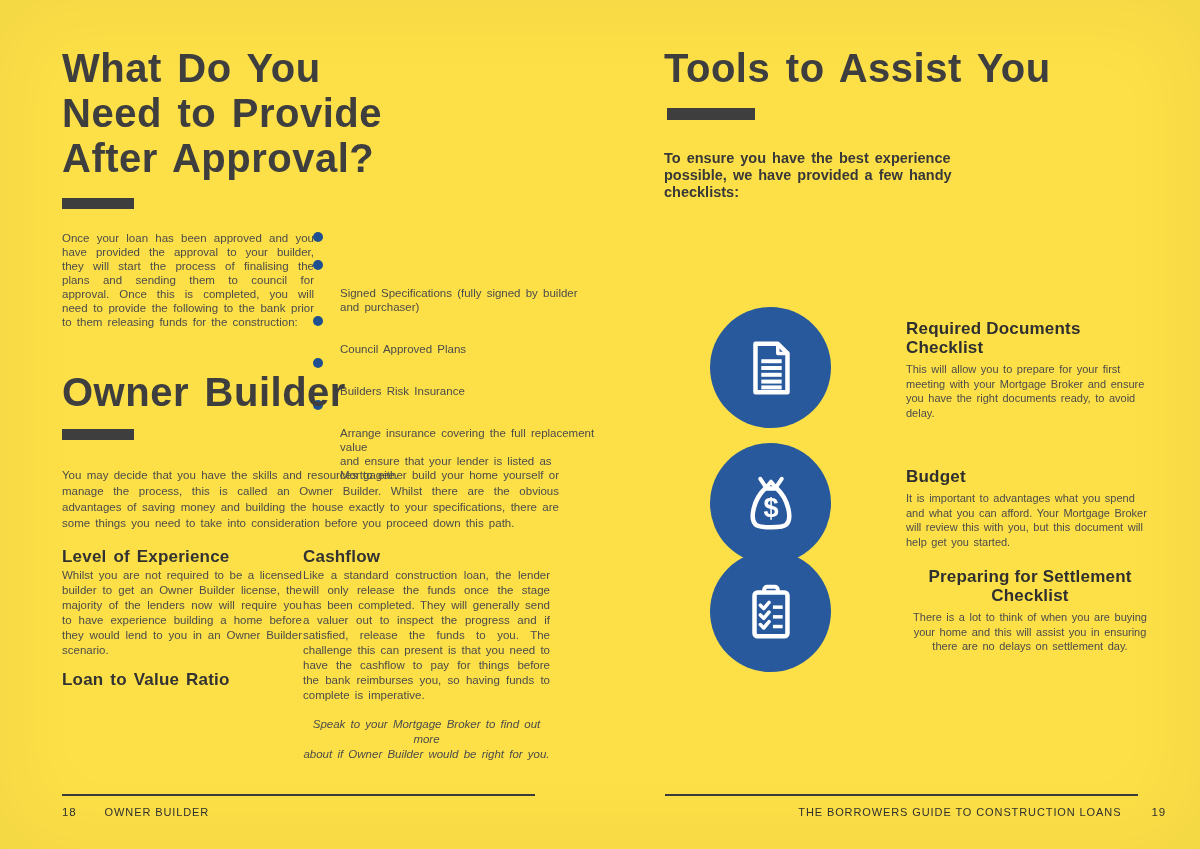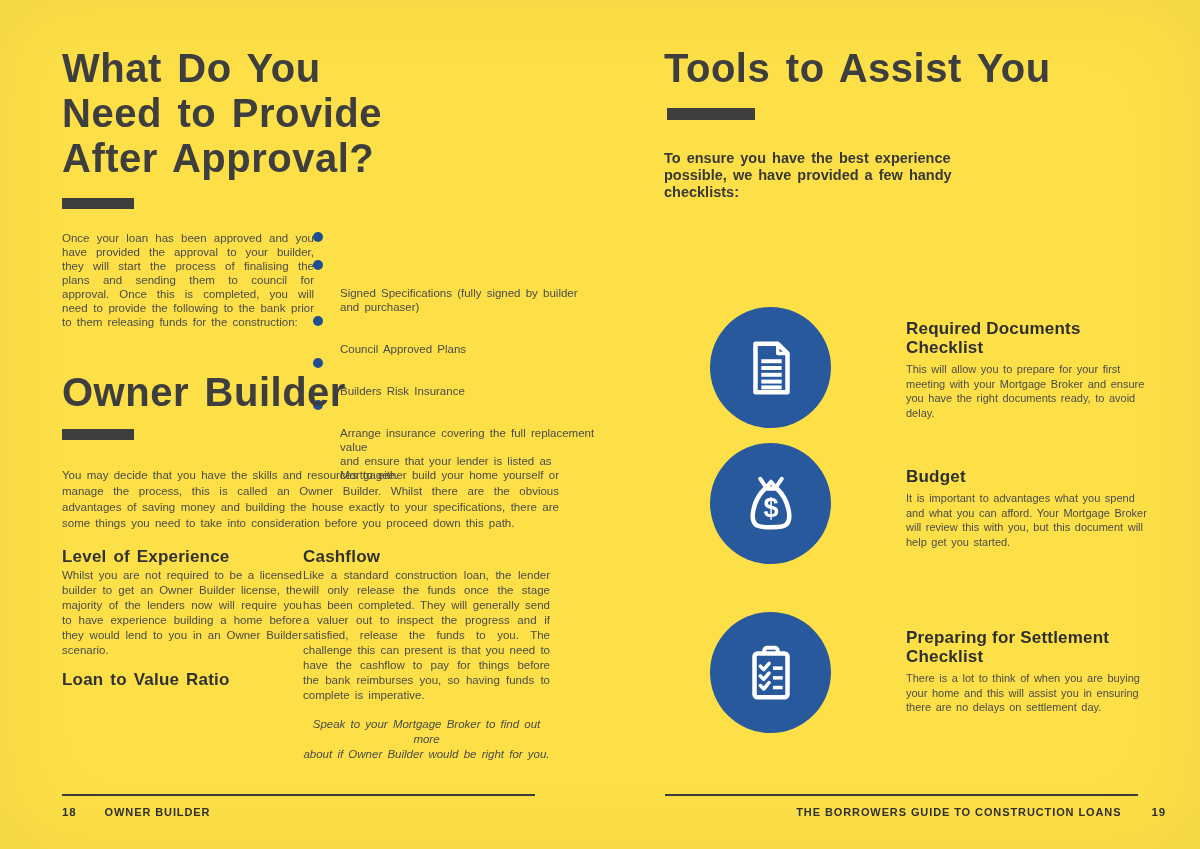--- a/index.html
+++ b/index.html
@@ -27,21 +27,21 @@
   .dot { position:absolute; left:0; top:2px; width:10px; height:10px; border-radius:50%; background:#1d4f91; }
 
   .ob-intro { left:62px; top:467px; width:497px; line-height:16px; }
   .col { line-height:15px; }
   .col h3 { font-size:17px; font-weight:bold; color:#323232; margin:0 0 4px 0; letter-spacing:0.2px; }
   .col p  { margin:0 0 14px 0; line-height:15px; }
   .note   { font-style:italic; text-align:center; line-height:15px; white-space:pre-line; margin-top:2px; }
 
   
   .rule { height:2px; background:#3a3a3a; }
-  .footer { display:flex; align-items:flex-end; font-size:11px; font-weight:bold;
+  .footer { display:flex; align-items:flex-end; font-size:11px; font-weight:normal;
             letter-spacing:0.9px; color:#2f2f2f; }
   .footer .pgnum { font-size:11.5px; }
 
   
   .rp-intro { left:664px; top:150px; width:345px; font-size:14.5px; font-weight:bold;
               line-height:17px; color:#383838; white-space:pre-line; word-spacing:2px; }
   .tool-row { left:710px; width:435px; height:122px; }
   .tool-circle { position:absolute; left:0; top:0; width:121px; height:121px; border-radius:50%;
                  background:#27599c; display:flex; align-items:center; justify-content:center; }
   .tool-text { position:absolute; left:163px; width:248px;margin-left:33px; }
@@ -145,21 +145,21 @@
         <path d="M27 17 C15 28 11 48 17 54 C21 58 45 58 49 54 C55 48 51 28 39 17 Z" fill="none" stroke="#ffffff" stroke-width="4.5" stroke-linejoin="round"></path>
         <text x="33" y="46" text-anchor="middle" fill="#ffffff" font-size="28" font-weight="bold">$</text>
       </svg>
     </div>
     <div class="tool-text" style="top:24px;">
       <h3>Budget</h3>
       <p>It is important to advantages what you spend and what you can afford. Your Mortgage Broker will review this with you, but this document will help get you started.</p>
     </div>
   </div>
 
-  <div class="abs tool-row" style="top:612px;">
+  <div class="abs tool-row" style="top:551px;text-align:center;">
     <div class="tool-circle">
       <svg class="icon" width="64" height="64" viewBox="0 0 66 66">
         <rect x="16" y="13" width="34" height="45" rx="3" fill="none" stroke="#ffffff" stroke-width="4.5" stroke-linejoin="round"></rect>
         <path d="M26 13 V10 A3 3 0 0 1 29 7 H37 A3 3 0 0 1 40 10 V13" fill="none" stroke="#ffffff" stroke-width="4" stroke-linejoin="round"></path>
         <path d="M22 26 L25.5 29.5 L31 23" fill="none" stroke="#ffffff" stroke-width="3.5" stroke-linecap="round" stroke-linejoin="round"></path>
         <line x1="35" y1="28" x2="45" y2="28" stroke="#ffffff" stroke-width="3.5"></line>
         <path d="M22 36 L25.5 39.5 L31 33" fill="none" stroke="#ffffff" stroke-width="3.5" stroke-linecap="round" stroke-linejoin="round"></path>
         <line x1="35" y1="38" x2="45" y2="38" stroke="#ffffff" stroke-width="3.5"></line>
         <path d="M22 46 L25.5 49.5 L31 43" fill="none" stroke="#ffffff" stroke-width="3.5" stroke-linecap="round" stroke-linejoin="round"></path>
         <line x1="35" y1="48" x2="45" y2="48" stroke="#ffffff" stroke-width="3.5"></line>

